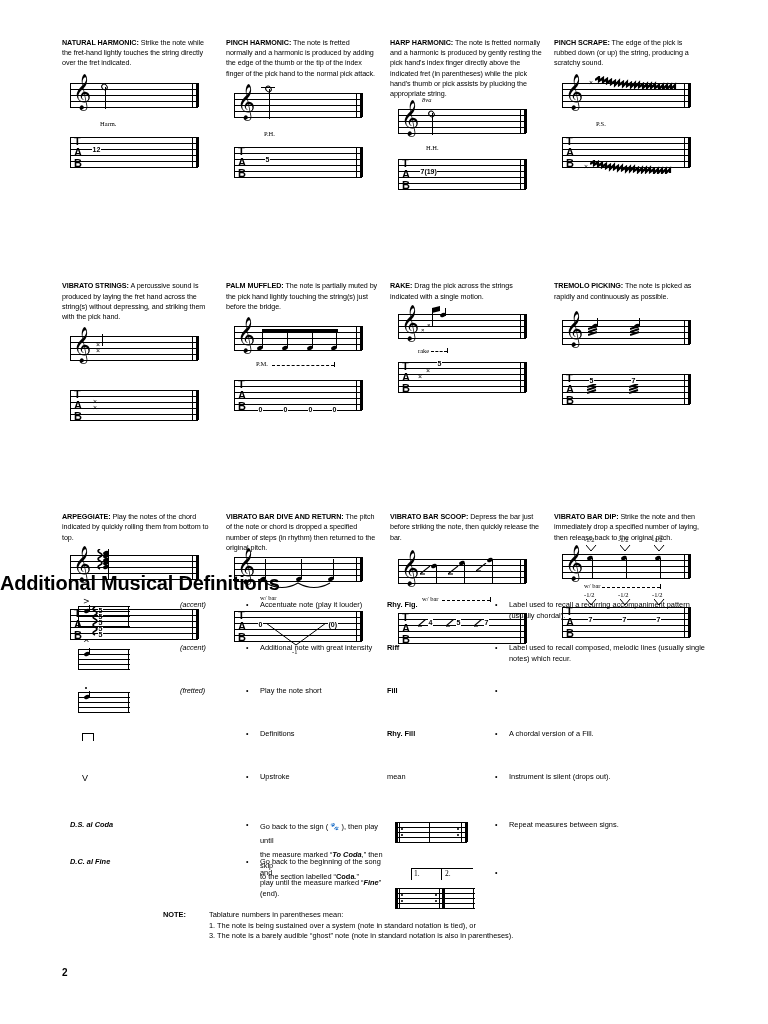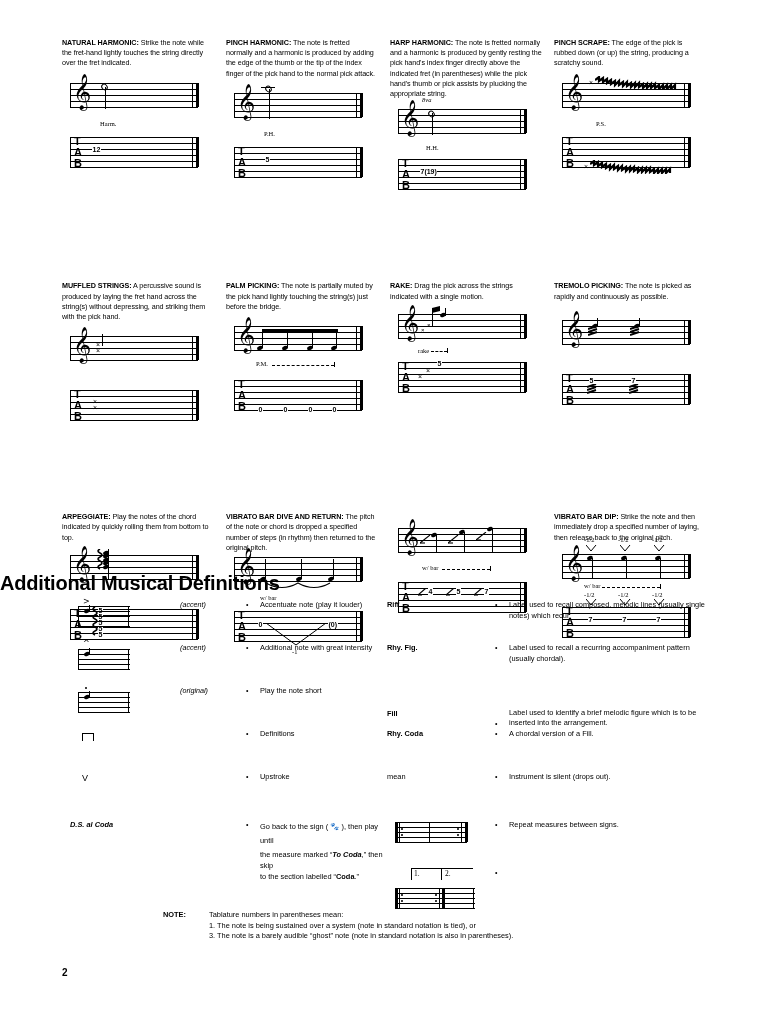--- a/index.html
+++ b/index.html
@@ -287,21 +287,21 @@
               <path d="M0 4 L4 1 L4 5 L8 2 L8 6 L12 3 L12 7 L16 4 L16 8 L20 5 L20 9 L24 5 L24 9 L28 6 L28 10 L32 6 L32 10 L36 7 L36 11 L40 7 L40 11 L44 7 L44 11 L48 8 L48 12 L52 8 L52 12 L56 8 L56 12 L60 8 L60 12 L64 9 L64 13 L68 9 L68 13 L72 9 L72 13 L76 9 L76 13 L80 9 L80 13" stroke="#000" stroke-width="2.2" fill="none"></path>
             </svg>
           </div>
         </div>
       </div>
     </div>
 
     <div class="artic-row" style="margin-top:86px;">
 
       <div class="artic-cell">
-        <div class="artic-desc"><b>MUFFLED STRINGS:</b><span> A percussive sound is produced by laying the fret hand across the string(s) without depressing, and striking them with the pick hand.</span></div>
+        <div class="artic-desc"><b>VIBRATO STRINGS:</b><span> A percussive sound is produced by laying the fret hand across the string(s) without depressing, and striking them with the pick hand.</span></div>
         <div class="artic-art">
           <div class="sysbox" style="position:absolute;left:8px;top:6px;width:128px;height:88px;">
             <div class="sline" style="top:0;width:128px"></div>
             <div class="sline" style="top:6px;width:128px"></div>
             <div class="sline" style="top:12px;width:128px"></div>
             <div class="sline" style="top:18px;width:128px"></div>
             <div class="sline" style="top:24px;width:128px"></div>
             <div class="vbar" style="left:0;top:0;height:24px"></div>
             <div class="vbar" style="left:122px;top:0;height:24px"></div>
             <div class="vbar thick" style="left:126px;top:0;height:24px"></div>
@@ -321,21 +321,21 @@
             <div class="tabletter" style="left:4px;top:53px;font-size:11px;">T</div>
             <div class="tabletter" style="left:4px;top:64px;font-size:11px;">A</div>
             <div class="tabletter" style="left:4px;top:75px;font-size:11px;">B</div>
             <div class="xhead" style="left:23px;top:62px;font-size:7px;">×</div>
             <div class="xhead" style="left:23px;top:68px;font-size:7px;">×</div>
           </div>
         </div>
       </div>
 
       <div class="artic-cell">
-        <div class="artic-desc"><b>PALM PICKING:</b><span> The note is partially muted by the pick hand lightly touching the string(s) just before the bridge.</span></div>
+        <div class="artic-desc"><b>PALM MUFFLED:</b><span> The note is partially muted by the pick hand lightly touching the string(s) just before the bridge.</span></div>
         <div class="artic-art">
           <div class="sysbox" style="position:absolute;left:8px;top:6px;width:128px;height:88px;">
             <div class="sline" style="top:0;width:128px"></div>
             <div class="sline" style="top:6px;width:128px"></div>
             <div class="sline" style="top:12px;width:128px"></div>
             <div class="sline" style="top:18px;width:128px"></div>
             <div class="sline" style="top:24px;width:128px"></div>
             <div class="vbar" style="left:0;top:0;height:24px"></div>
             <div class="vbar" style="left:122px;top:0;height:24px"></div>
             <div class="vbar thick" style="left:126px;top:0;height:24px"></div>
@@ -550,20 +550,21 @@
             <div class="tabnum" style="left:94px;top:64px;">(0)</div>
             <svg style="position:absolute;left:32px;top:66px;" width="64" height="24">
               <path d="M0 0 L30 22 L60 0" stroke="#000" stroke-width="1" fill="none"></path>
             </svg>
             <div class="marktxt" style="left:58px;top:92px;">-1</div>
           </div>
         </div>
       </div>
 
       <div class="artic-cell">
+        <div class="artic-desc"><b>VIBRATO BAR SCOOP:</b><span> Depress the bar just before striking the note, then quickly release the bar.</span></div>
         <div class="artic-art" style="margin-top:16px;">
           <div class="sysbox" style="position:absolute;left:8px;top:0px;width:128px;height:90px;">
             <div class="sline" style="top:0;width:128px"></div>
             <div class="sline" style="top:6px;width:128px"></div>
             <div class="sline" style="top:12px;width:128px"></div>
             <div class="sline" style="top:18px;width:128px"></div>
             <div class="sline" style="top:24px;width:128px"></div>
             <div class="vbar" style="left:0;top:0;height:24px"></div>
             <div class="vbar" style="left:122px;top:0;height:24px"></div>
             <div class="vbar thick" style="left:126px;top:0;height:24px"></div>
@@ -741,21 +742,21 @@
             <div class="sline" style="top:10px;width:52px"></div>
             <div class="sline" style="top:15px;width:52px"></div>
             <div class="sline" style="top:20px;width:52px"></div>
             <div class="vbar" style="left:0;top:0;height:20px"></div>
             <div class="vbar" style="left:50px;top:0;height:20px"></div>
             <div class="noteh" style="left:6px;top:3px;"></div>
             <div class="stem" style="left:11px;top:-1px;height:6px"></div>
             <div style="position:absolute;left:7px;top:-5px;width:2.4px;height:2.4px;border-radius:50%;background:#000;"></div>
           </div>
         </div>
-        <div class="def-name">(original)</div>
+        <div class="def-name">(fretted)</div>
         <div class="def-bullet">•</div>
         <div class="def-text">Play the note short</div>
       </div>
 
       <div class="defrow" style="height:43px;">
         <div class="def-sym">
           <div style="position:relative;margin-left:20px;margin-top:4px;width:12px;height:10px;">
             <div style="position:absolute;left:0;top:0;width:10px;height:7px;border:1.2px solid #000;border-bottom:none;"></div>
           </div>
         </div>
@@ -775,51 +776,58 @@
 
       <div class="defrow" style="height:43px;">
         <div class="def-sym">
           <div class="def-sym-text ital-bold" style="margin-left:8px;">D.S. al Coda</div>
         </div>
         <div class="def-name"></div>
         <div class="def-bullet">•</div>
         <div class="def-text" style="line-height:1.9;">Go back to the sign ( <span style="font-family:'DejaVu Sans',sans-serif;">🐾</span> ), then play until<br><span style="line-height:1.45;display:inline-block;margin-top:2px;">the measure marked “<i><b>To Coda</b></i>,” then skip<br>to the section labelled “<b>Coda</b>.”</span></div>
       </div>
 
+      <div class="defrow" style="height:40px;margin-top:-6px;">
+        <div class="def-sym">
+          <div class="def-sym-text ital-bold" style="margin-left:8px;">D.C. al Fine</div>
+        </div>
+        <div class="def-name"></div>
+        <div class="def-bullet">•</div>
+        <div class="def-text">Go back to the beginning of the song and<br>play until the measure marked “<i><b>Fine</b></i>” (end).</div>
+      </div>
     </div>
 
     <div class="defcol right">
+
+      <div class="defrow" style="height:43px;">
+        <div class="def-sym" style="flex:0 0 108px;width:108px;">
+          <div class="def-sym-text bold">Rhy. Fig.</div>
+        </div>
+        <div class="def-bullet">•</div>
+        <div class="def-text">Label used to recall a recurring accompaniment pattern (usually chordal).</div>
+      </div>
 
       <div class="defrow" style="height:43px;">
         <div class="def-sym" style="flex:0 0 108px;width:108px;">
           <div class="def-sym-text bold">Riff</div>
         </div>
         <div class="def-bullet">•</div>
         <div class="def-text">Label used to recall composed, melodic lines (usually single notes) which recur.</div>
       </div>
 
       <div class="defrow" style="height:43px;">
         <div class="def-sym" style="flex:0 0 108px;width:108px;">
-          <div class="def-sym-text bold">Rhy. Fig.</div>
-        </div>
-        <div class="def-bullet">•</div>
-        <div class="def-text">Label used to recall a recurring accompaniment pattern (usually chordal).</div>
-      </div>
-
-      <div class="defrow" style="height:43px;align-items:flex-end;">
-        <div class="def-sym" style="flex:0 0 108px;width:108px;">
           <div class="def-sym-text bold">Fill</div>
         </div>
         <div class="def-bullet">•</div>
-        <div class="def-text">Label used to identify a brief melodic figure which is to be inserted into the arrangement.</div>
       </div>
 
       <div class="defrow" style="height:43px;">
         <div class="def-sym" style="flex:0 0 108px;width:108px;">
-          <div class="def-sym-text bold">Rhy. Coda</div>
+          <div class="def-sym-text bold">Rhy. Fill</div>
         </div>
         <div class="def-bullet">•</div>
         <div class="def-text">A chordal version of a Fill.</div>
       </div>
 
       <div class="defrow" style="height:48px;">
         <div class="def-sym" style="flex:0 0 108px;width:108px;">
           <div class="def-sym-text">mean</div>
         </div>
         <div class="def-bullet">•</div>

